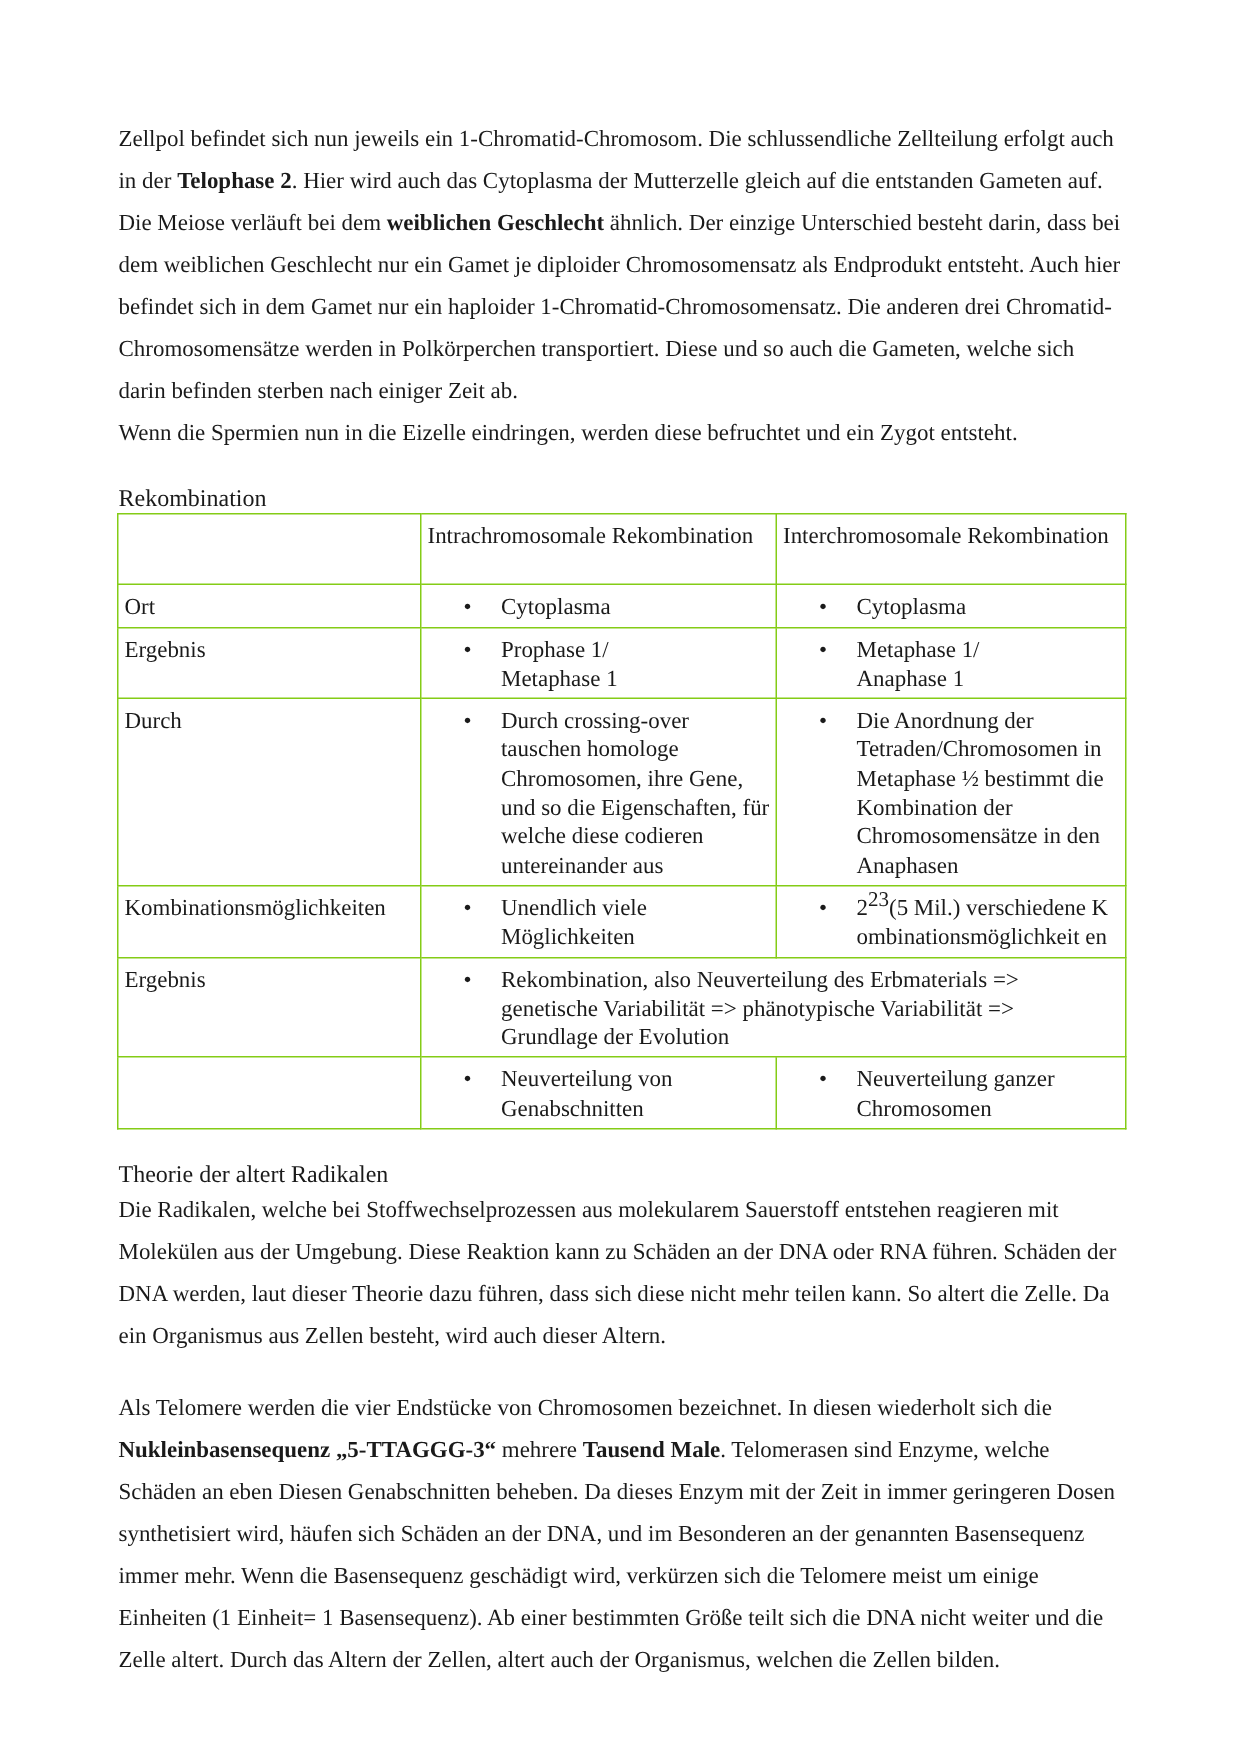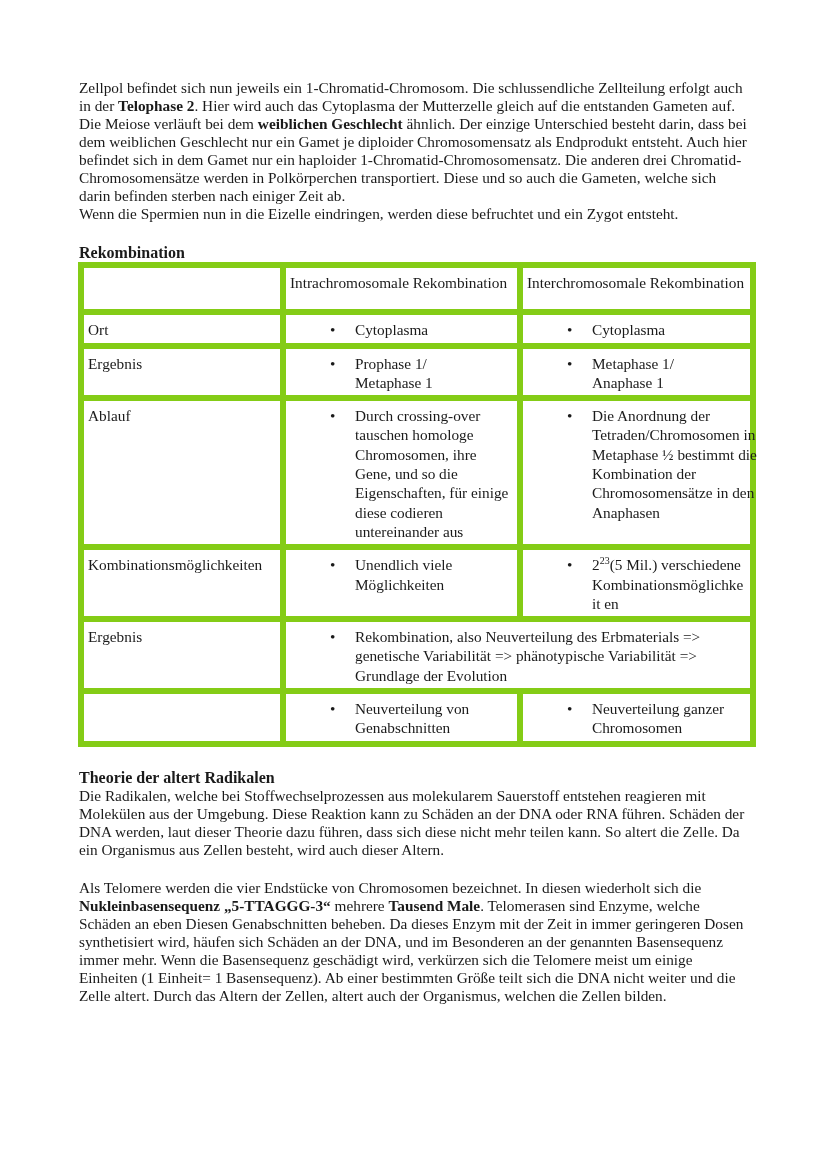--- a/index.html
+++ b/index.html
@@ -1,36 +1,36 @@
 <!DOCTYPE html>
 <html><head>
 <meta charset="utf-8">
 <style>
   html, body { margin: 0; padding: 0; background: #ffffff; }
   body {
     width: 828px; height: 1171px; position: relative; overflow: hidden;
     font-family: "Liberation Serif", serif; color: #1a1a1a; font-size: 15.3px;
   }
   .page { position: absolute; left: 79px; top: 79px; width: 672px; }
-  p { margin: 0; line-height: 18px; }
-  .h { font-weight: bold; font-size: 16px; line-height: 19.3px; margin: 0; }
+  p { margin: 0; line-height: 28px; }
+  .h { font-weight: normal; font-size: 16px; line-height: 19.3px; margin: 0; }
   b { font-weight: bold; }
   .gap { height: 19px; }
   table {
     border-collapse: collapse; width: 672px; table-layout: fixed; margin-left: -1px;
   }
   td {
-    border: 6px solid #84cc16; vertical-align: top; padding: 5px 4px 3px 4px;
+    border: 1px solid #84cc16; vertical-align: top; padding: 5px 4px 3px 4px;
     line-height: 19.3px; font-size: 15.3px;
   }
   col.c1 { width: 202px; } col.c2 { width: 237px; } col.c3 { width: 233px; }
   ul { margin: 0; padding: 0 0 0 49px; list-style: none; }
-  li { position: relative; margin-left: 16px; }
+  li { position: relative; }
   li::before { content: "•"; position: absolute; left: -25px; top: 0; }
-  sup { font-size: 10px; vertical-align: 6px; line-height: 0; }
+  sup { font-size: 14px; vertical-align: 6px; line-height: 0; }
 </style>
 </head>
 <body>
 
 <div class="page">
 
   <p><span>Zellpol befindet sich nun jeweils ein 1-Chromatid-Chromosom. Die schlussendliche Zellteilung erfolgt auch in der </span><b>Telophase 2</b><span>. Hier wird auch das Cytoplasma der Mutterzelle gleich auf die entstanden Gameten auf.</span></p>
   <p><span>Die Meiose verläuft bei dem </span><b>weiblichen Geschlecht</b><span> ähnlich. Der einzige Unterschied besteht darin, dass bei dem weiblichen Geschlecht nur ein Gamet je diploider Chromosomensatz als Endprodukt entsteht. Auch hier befindet sich in dem Gamet nur ein haploider 1-Chromatid-Chromosomensatz. Die anderen drei Chromatid-Chromosomensätze werden in Polkörperchen transportiert. Diese und so auch die Gameten, welche sich darin befinden sterben nach einiger Zeit ab.</span></p>
   <p>Wenn die Spermien nun in die Eizelle eindringen, werden diese befruchtet und ein Zygot entsteht.</p>
 
@@ -70,24 +70,24 @@
               <li style="width:95px">Prophase 1/ Metaphase 1</li>
             </ul>
           </td>
       <td>
             <ul>
               <li style="width:100px">Metaphase 1/ Anaphase 1</li>
             </ul>
           </td>
     </tr>
     <tr>
-      <td>Ablauf</td>
+      <td>Durch</td>
       <td>
             <ul>
-              <li>Durch crossing-over tauschen homologe Chromosomen, ihre Gene, und so die Eigenschaften, für einige diese codieren untereinander aus</li>
+              <li>Durch crossing-over tauschen homologe Chromosomen, ihre Gene, und so die Eigenschaften, für welche diese codieren untereinander aus</li>
             </ul>
           </td>
       <td>
             <ul>
               <li style="width:178px">Die Anordnung der Tetraden/Chromosomen in Metaphase ½ bestimmt die Kombination der Chromosomensätze in den Anaphasen</li>
             </ul>
           </td>
     </tr>
     <tr>
       <td>Kombinationsmöglichkeiten</td>

